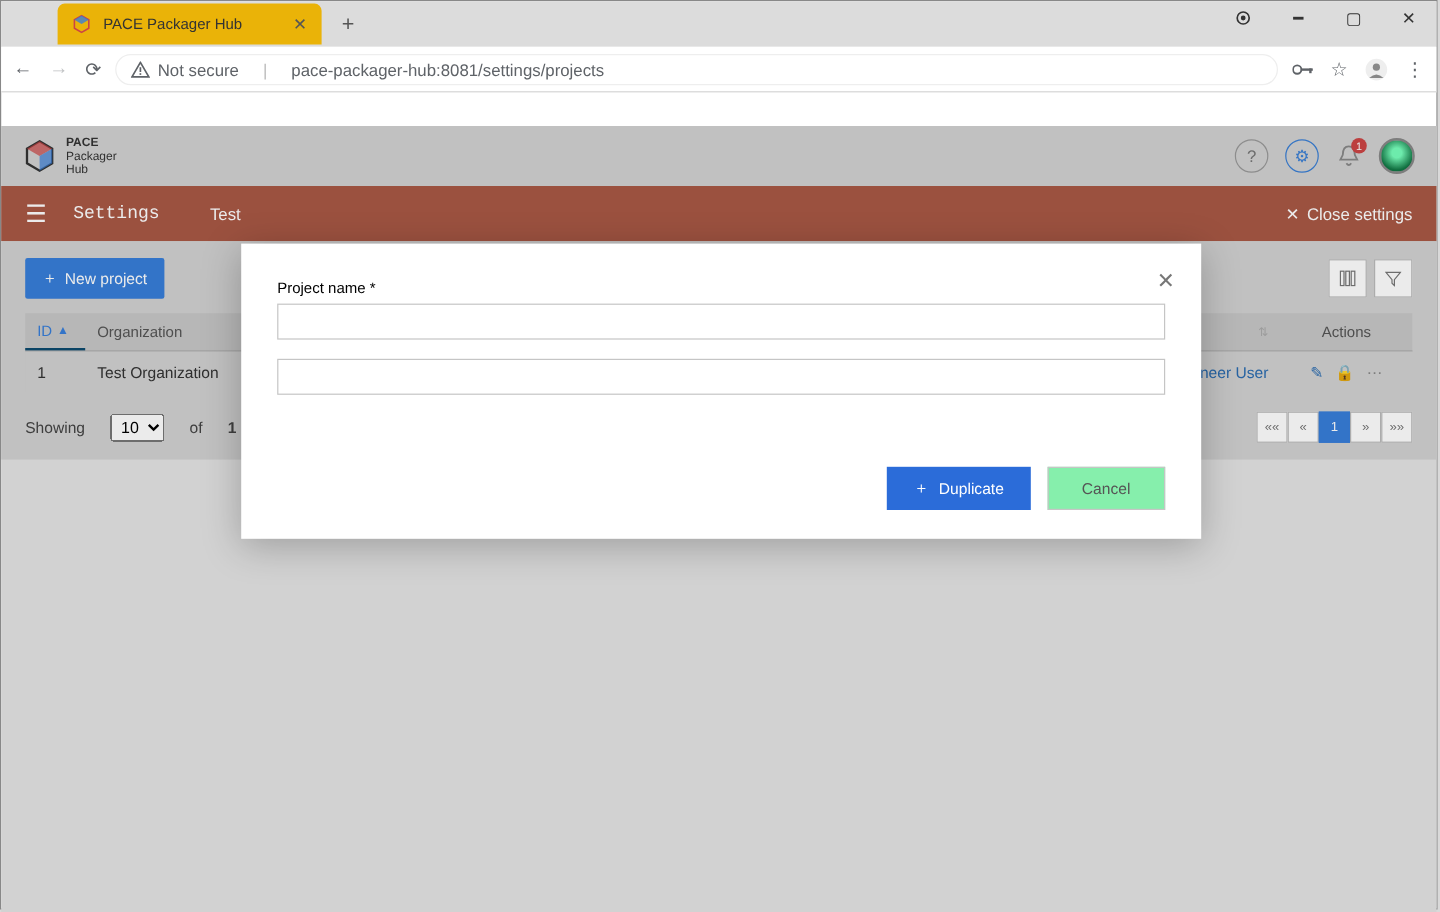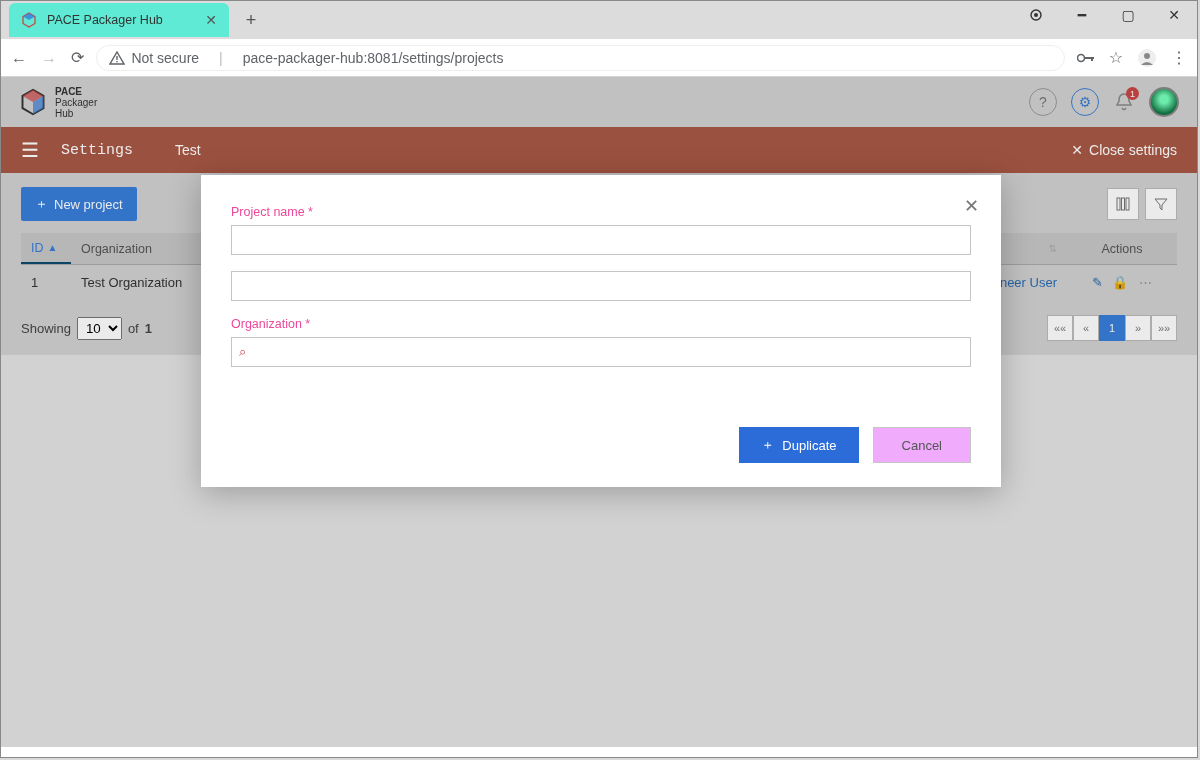--- a/index.html
+++ b/index.html
@@ -3,38 +3,38 @@
 <meta charset="utf-8">
 <style>
   * { box-sizing: border-box; margin: 0; padding: 0; font-family: "Segoe UI", Arial, sans-serif; }
   body { background: #d9d9d9; width: 1200px; height: 760px; overflow: hidden; position: relative; }
 
   
   .window { width: 1198px; height: 758px; border: 1px solid #888; background: #fff; position: relative; }
   .win-controls { position: absolute; top: 0; right: 0; display:flex; }
   .win-btn { width: 46px; height: 28px; display:flex;align-items:center;justify-content:center; color:#333; font-size:14px;}
   .tab-strip { display:flex; align-items:center; background:#dcdcdc; height: 38px; padding-left:8px; }
-  .tab { display:flex; align-items:center; background:#5eead4; height:34px; padding:0 12px; border-radius:6px 6px 0 0; gap:10px; min-width:220px;}
+  .tab { display:flex; align-items:center; background:#eab308; height:34px; padding:0 12px; border-radius:6px 6px 0 0; gap:10px; min-width:220px;margin-left:39px;}
   .tab .favicon { width:16px; height:16px; }
   .tab .tab-title { font-size:12.5px; color:#333; flex:1;}
   .tab .tab-close { font-size:14px; color:#555; }
   .newtab { width:28px;height:28px;display:flex;align-items:center;justify-content:center;color:#555;font-size:18px;margin-left:8px;}
   .omnibar { height:38px; background:#fff; border-bottom:1px solid #d5d5d5; display:flex; align-items:center; padding:0 10px; gap:12px;}
   .nav-icons { display:flex; gap:14px; color:#5f6368; align-items:center;}
   .nav-icons span { font-size:16px; }
   .addr { flex:1; display:flex; align-items:center; gap:20px; color:#5f6368; font-size:14px; border:1px solid #eee; border-radius:16px; padding:4px 12px; }
   .addr .secure { display:flex;align-items:center;gap:6px;}
   .addr .divider { color:#bbb; }
   .addr .url { color:#5f6368; }
   .right-icons { display:flex; gap:14px; color:#5f6368; align-items:center; font-size:16px;}
 
   
   .app { position:relative; height: calc(100% - 10px - 38px - 38px); background:#d2d2d2; }
 
-  .app-header { height:50px; background:#d2d2d2; display:flex; align-items:center; padding:0 18px; justify-content:space-between;}
+  .app-header { height:50px; background:#d2d2d2; display:flex; align-items:center; padding:0 18px; justify-content:space-between;margin-top:28px;}
   .brand { display:flex; align-items:center; gap:8px; }
   .brand-logo { width:28px;height:28px; }
   .brand-text { font-size:10px; line-height:11px; color:#333; }
   .header-tools { display:flex; gap:14px; align-items:center; color:#777; }
   .tool-circle { width:28px;height:28px;border:1.5px solid #999;border-radius:50%;display:flex;align-items:center;justify-content:center;font-size:14px;}
   .gear { color:#3a7fd5; }
   .bell-wrap { position:relative; }
   .bell-badge { position:absolute; top:-4px; right:-4px; background:#c44; color:#fff; border-radius:50%; font-size:9px; width:13px;height:13px;display:flex;align-items:center;justify-content:center;}
   .user-avatar {width:30px;height:30px;border-radius:50%;background:#2a6b56;border:2px solid #888;}
 
@@ -59,37 +59,37 @@
   .th-actions { width:110px; justify-content:center;}
   .sort-icon{font-size:10px;color:#377ed9;}
 
   .row { display:flex; height:34px; align-items:center; font-size:13px; color:#333; background:#d2d2d2; border-bottom:0px solid #ddd;}
   .td-id{width:50px;padding:0 10px;}
   .td-org{width:300px;padding:0 10px;}
   .td-user{flex:1;text-align:right;padding:0 10px;color:#2b6cb0;}
   .td-actions{width:110px;display:flex;gap:10px;justify-content:center;color:#888;}
 
   .footer-row { display:flex;justify-content:space-between;align-items:center;margin-top:16px;font-size:13px;color:#444;}
-  .showing { display:flex;align-items:center;gap:6px;}
+  .showing { display:flex;align-items:center;gap:21px;}
   .showing select{padding:2px 4px;}
   .pager { display:flex; gap:0;}
   .pg { width:26px;height:26px;border:1px solid #bbb;display:flex;align-items:center;justify-content:center;font-size:11px;background:#fff;color:#777;}
   .pg.active{background:#377ed9;color:#fff;border-color:#377ed9;}
   .modal { position:absolute; left:200px; top:98px; width:800px; background:#fff; box-shadow:0 6px 30px rgba(0,0,0,0.25); padding:30px 30px 24px;}
   .modal-title { color:#2b6cb0; font-size:22px; font-weight:400; margin-bottom:22px;}
   .modal-close { position:absolute; top:20px; right:22px; color:#777; font-size:18px; cursor:pointer;}
   .field { margin-bottom:16px;}
-  .field-label { font-size:12.5px; color:#ec4899; margin-bottom:6px;}
+  .field-label { font-size:12.5px; color:#000000; margin-bottom:6px;}
   .field-input { width:100%; height:30px; border:1px solid #c5c5c5; padding:4px 8px; font-size:13px;}
   .org-input { position:relative; display:flex;align-items:center;}
   .org-input .search-ic { position:absolute; left:8px; color:#c45; font-size:13px;}
   .org-input input { padding-left:28px;}
   .modal-footer { display:flex; justify-content:flex-end; gap:14px; margin-top:60px;}
   .btn-primary { background:#2b6cd9; color:#fff; border:none; padding:9px 22px; font-size:13px; display:flex;align-items:center;gap:8px;}
-  .btn-secondary { background:#f0abfc; border:1px solid #c5c5c5; padding:9px 28px; font-size:13px; color:#555;}
+  .btn-secondary { background:#86efac; border:1px solid #c5c5c5; padding:9px 28px; font-size:13px; color:#555;}
 
   
   .dimmed { filter: brightness(0.92); pointer-events:none; }
 
   svg { display:block; }
 </style>
 </head>
 <body>
 
 <div class="window">
@@ -271,27 +271,20 @@
 
       <div class="field">
         <div class="field-label">Project name *</div>
         <input class="field-input" value="" style="">
       </div>
 
       <div class="field">
         <input class="field-input" value="" style="">
       </div>
 
-      <div class="field">
-        <div class="field-label">Organization *</div>
-        <div class="org-input">
-          <span class="search-ic">⌕</span>
-          <input class="field-input" value="" style="">
-        </div>
-      </div>
 
       <div class="modal-footer">
         <button class="btn-primary">
           <span>＋</span>
           <span>Duplicate</span>
         </button>
         <button class="btn-secondary">
           <span>Cancel</span>
         </button>
       </div>

